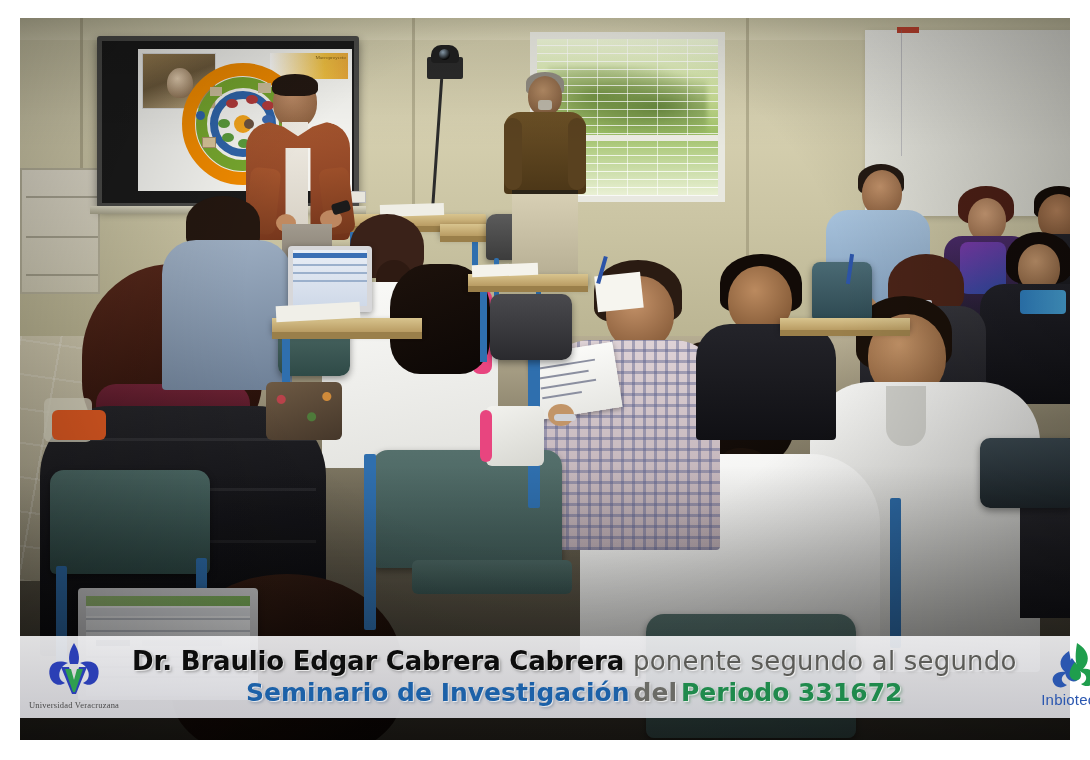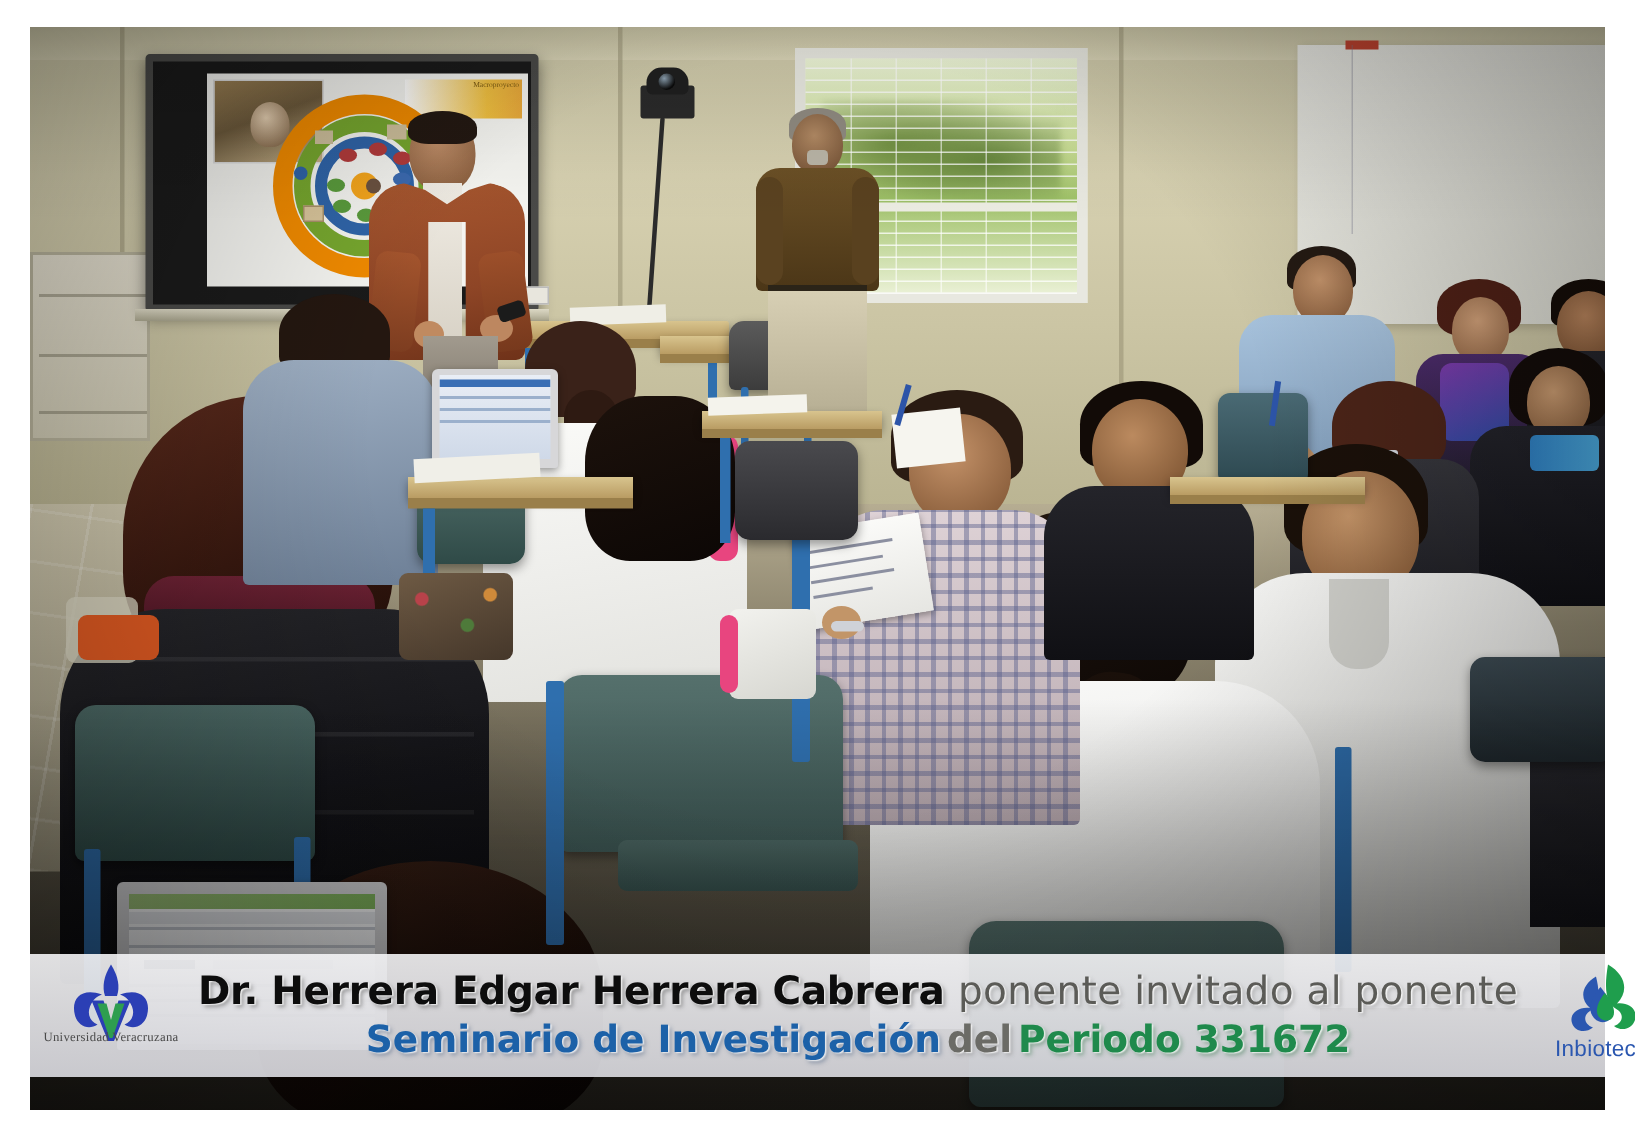--- a/index.html
+++ b/index.html
@@ -206,21 +206,21 @@
   }
   .line2{
     font-family:"DejaVu Sans", sans-serif;
     font-size:25px; line-height:30px; font-weight:bold; white-space:nowrap; margin-top:1px;
   }
   .line2 .sem{ color:#1c61a8; text-shadow:1px 1px 1px rgba(255,255,255,.8), 2px 2px 3px rgba(80,100,130,.5); }
   .line2 .del{ color:#6b6b66; margin:0 4px; text-shadow:1px 1px 1px rgba(255,255,255,.8), 2px 2px 3px rgba(120,120,120,.45); }
   .line2 .per{ color:#1f8a4c; text-shadow:1px 1px 1px rgba(255,255,255,.8), 2px 2px 3px rgba(60,120,80,.5); }
 
   .uv-caption{
-    position:absolute; left:0; bottom:22px; width:100%; text-align:center;
+    position:absolute; left:0; bottom:8px; width:100%; text-align:center;
     font-family:"Liberation Serif", serif; font-size:8.5px; color:#4a4a4a; letter-spacing:.2px;
   }
   .inb-caption{
     position:absolute; left:0; bottom:10px; width:100%; text-align:center;
     font-family:"Liberation Sans", sans-serif; font-size:15px; color:#2b57b0; letter-spacing:.2px;
   }
 </style>
 </head>
 <body>
 
@@ -535,21 +535,21 @@
           <path d="M-13,-3 L-5,-3 L0,12 L5,-3 L13,-3 L2,24 L-2,24 Z" fill="#2b3fb5"></path>
 
           <path d="M-9,-1 L-3,-1 L0,10 L3,-1 L9,-1 L1,22 L-1,22 Z" fill="#2e9e4f"></path>
         </g>
       </svg>
       <div class="uv-caption">Universidad Veracruzana</div>
     </div>
 
     <div id="banner-text">
       <div class="line1">
-        <span class="nm">Dr. Herrera Edgar Herrera Cabrera</span><span class="rest">ponente invitado al ponente</span>
+        <span class="nm">Dr. Braulio Edgar Cabrera Cabrera</span><span class="rest">ponente segundo al segundo</span>
       </div>
       <div class="line2">
         <span class="sem">Seminario de Investigación</span><span class="del">del</span><span class="per">Periodo 331672</span>
       </div>
     </div>
 
     <div id="banner-logo-right">
       <svg width="104" height="56" viewBox="0 0 104 56" style="position:absolute;left:0;top:2px;">
         <g transform="translate(52,28)">
 

